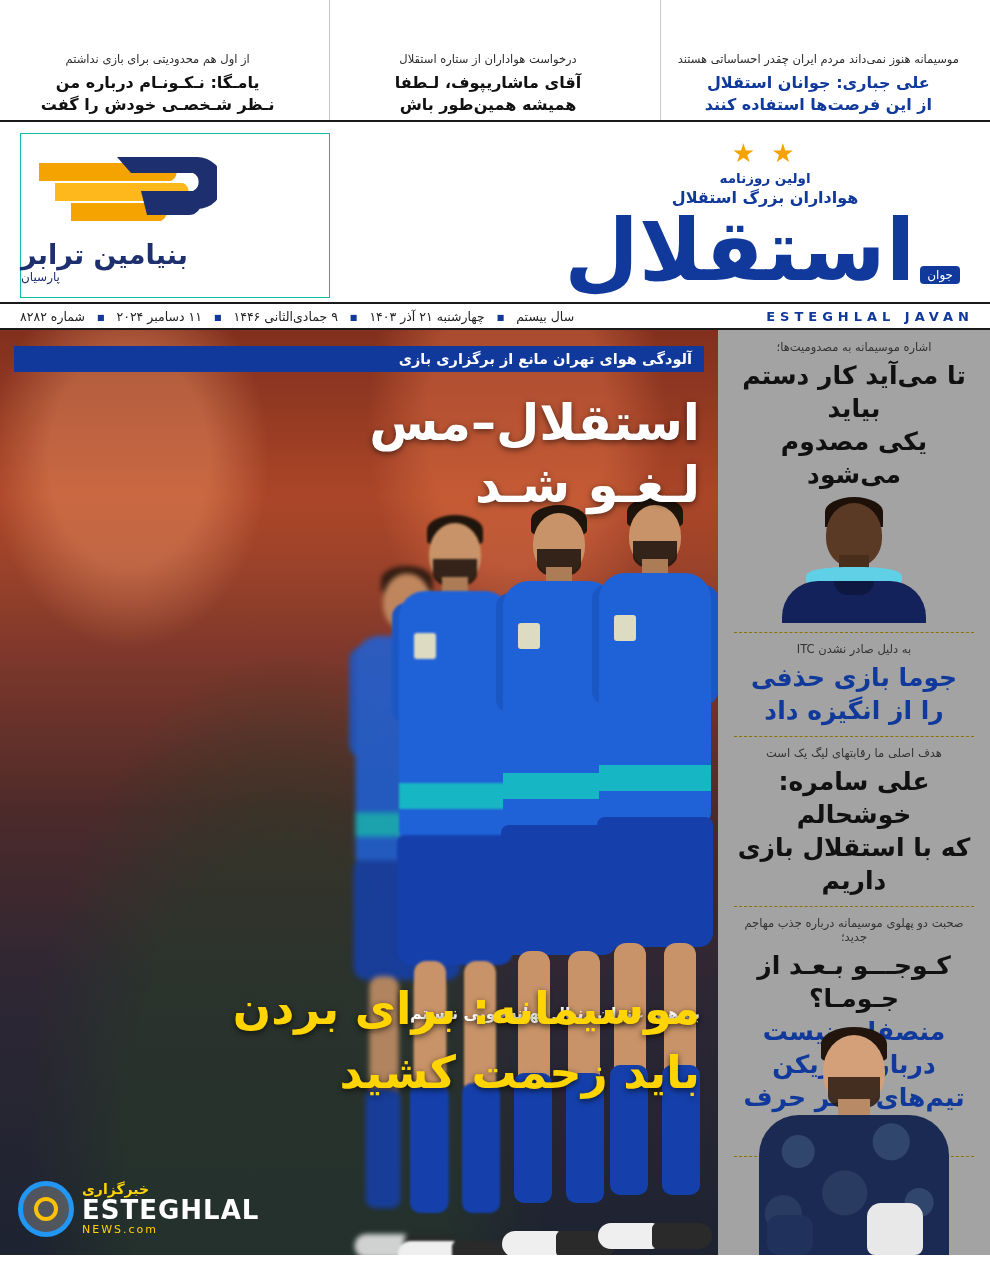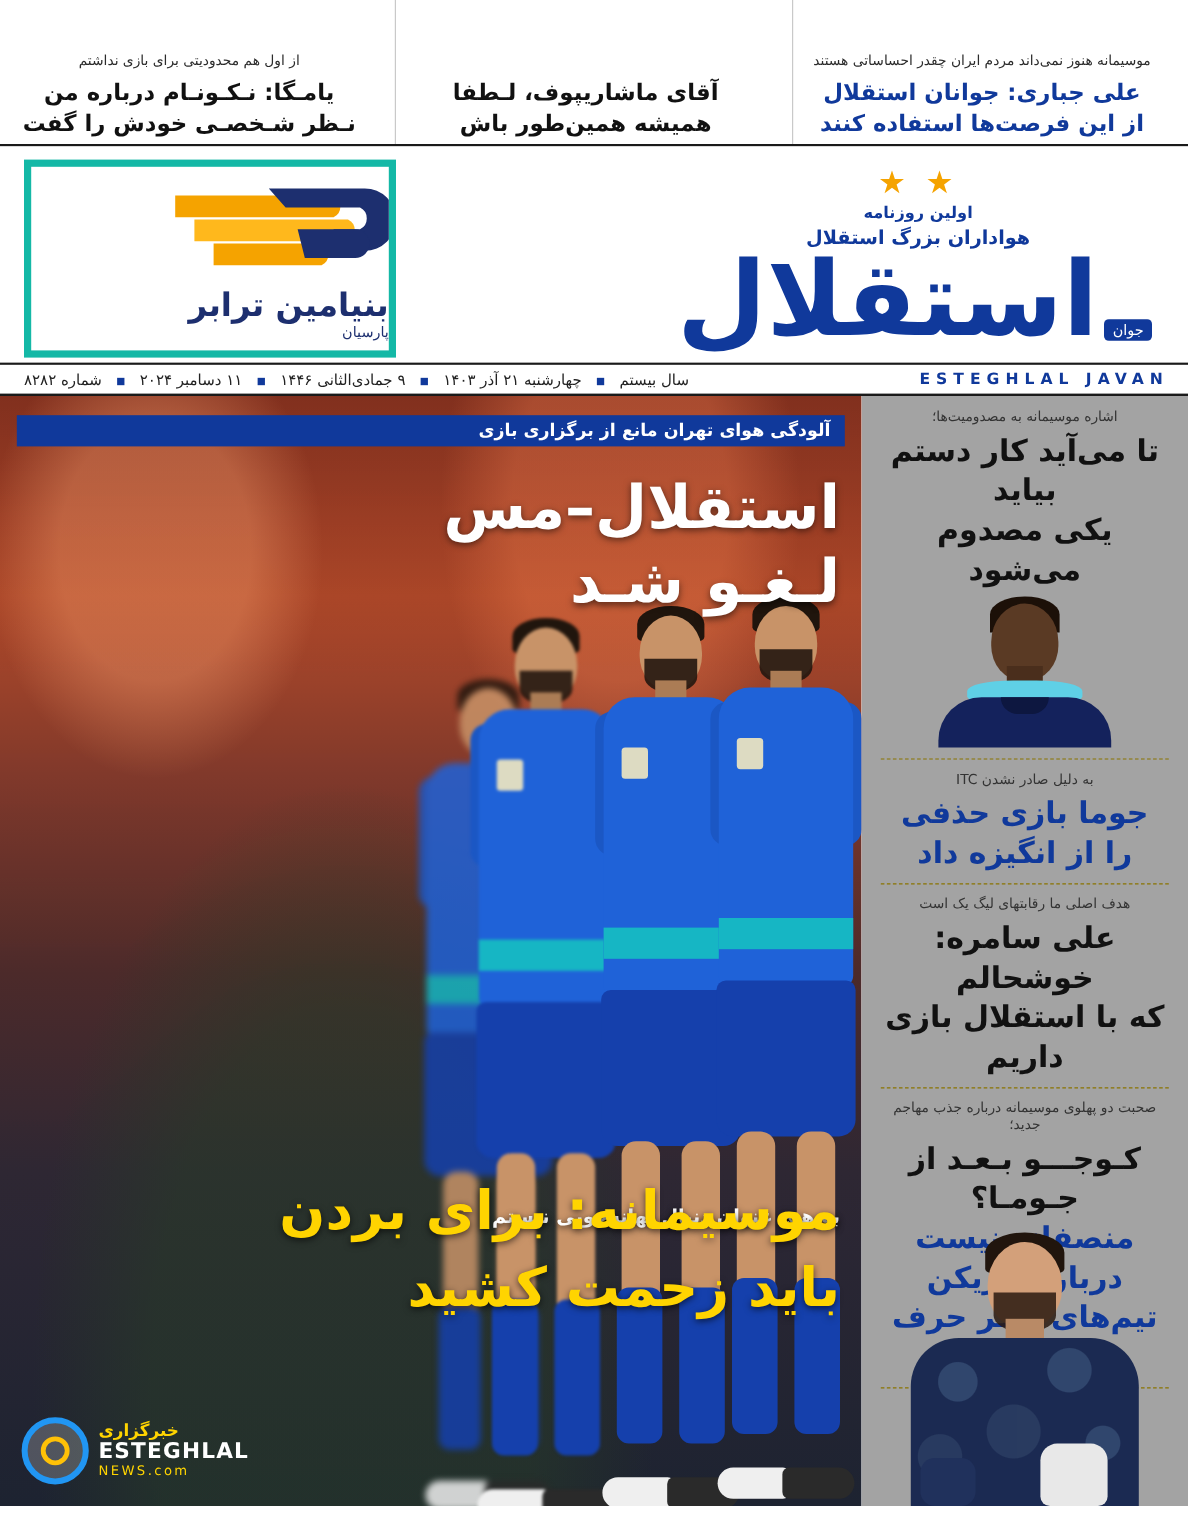--- a/index.html
+++ b/index.html
@@ -32,21 +32,21 @@
   }
   .teaser + .teaser { border-right: 1px solid #c9c9c9; }
   .teaser .kicker {
     font-size: 11.5px;
     color: #2b2b2b;
     line-height: 1.5;
     margin-bottom: 4px;
     font-weight: normal;
   }
   .teaser .headline {
-    font-size: 19px;
+    font-size: 16px;
     font-weight: bold;
     line-height: 1.38;
     color: #111;
     letter-spacing: -0.3px;
   }
   .teaser.blue .headline { color: #10399b; }
 
   
   .masthead {
     position: relative;
@@ -100,24 +100,24 @@
     color: #fff;
     font-size: 12px;
     padding: 2px 7px;
     border-radius: 4px;
     vertical-align: middle;
     margin-right: 6px;
   }
   .ad-box {
     width: 310px;
     height: 165px;
-    border: 6px solid #14b8a6;
+    border: 1px solid #14b8a6;
     display: flex;
     flex-direction: column;
-    align-items: flex-start;
+    align-items: flex-end;
     justify-content: center;
     margin-left: 6px;
   }
   .ad-logo { width: 196px; height: 86px; position: relative; }
   .ad-name {
     font-size: 27px;
     font-weight: bold;
     color: #1d2f6f;
     letter-spacing: 2px;
     margin-top: 6px;
@@ -292,37 +292,38 @@
   .wm-ring {
     width:56px; height:56px; border-radius:50%;
     border:5px solid #2196f3; position:relative; background:rgba(255,255,255,.22);
   }
   .wm-ring::after{
     content:""; position:absolute; inset:11px; border-radius:50%;
     border:4px solid #ffc107;
   }
   .wm-text { line-height:1.05; }
   .wm-fa { font-size:14px; color:#ffd400; font-weight:bold; }
-  .wm-en { font-size:18px; color:#ffffff; font-weight:bold; letter-spacing:1px; }
+  .wm-en { font-size:26px; color:#ffffff; font-weight:bold; letter-spacing:1px; }
   .wm-news { font-size:11px; color:#ffd400; letter-spacing:2px; }
 </style>
 </head>
 <body>
 
 <div class="page">
 
   <div class="teaser-strip">
 
     <div class="teaser blue">
       <div class="kicker">موسیمانه هنوز نمی‌داند مردم ایران چقدر احساساتی هستند</div>
       <div class="headline">علی جباری: جوانان استقلال</div>
       <div class="headline">از این فرصت‌ها استفاده کنند</div>
     </div>
 
     <div class="teaser">
+      <div class="kicker">درخواست هواداران از ستاره استقلال</div>
       <div class="headline">آقای ماشاریپوف، لـطفا</div>
       <div class="headline">همیشه همین‌طور باش</div>
     </div>
 
     <div class="teaser">
       <div class="kicker">از اول هم محدودیتی برای بازی نداشتم</div>
       <div class="headline">یامـگا: نـکـونـام درباره من</div>
       <div class="headline">نـظر شـخصـی خودش را گفت</div>
     </div>
 

